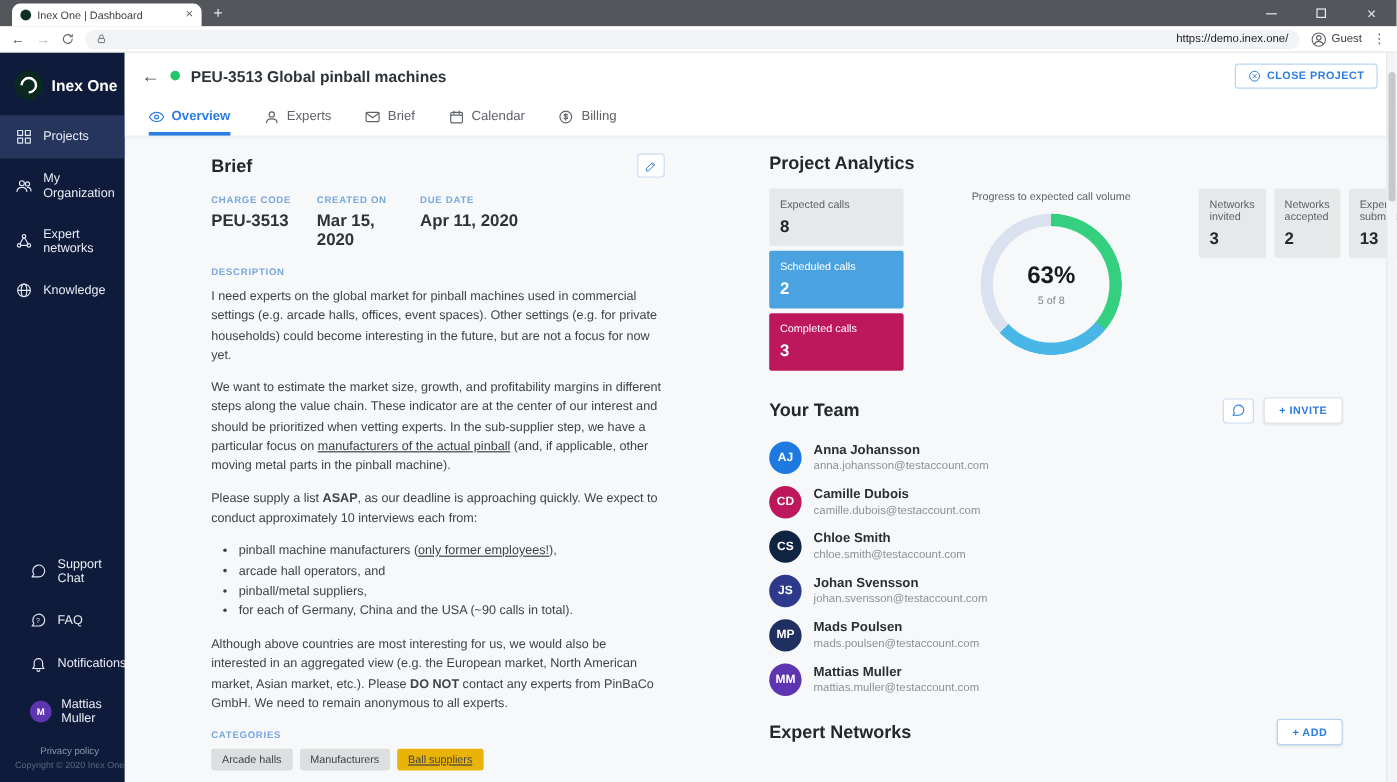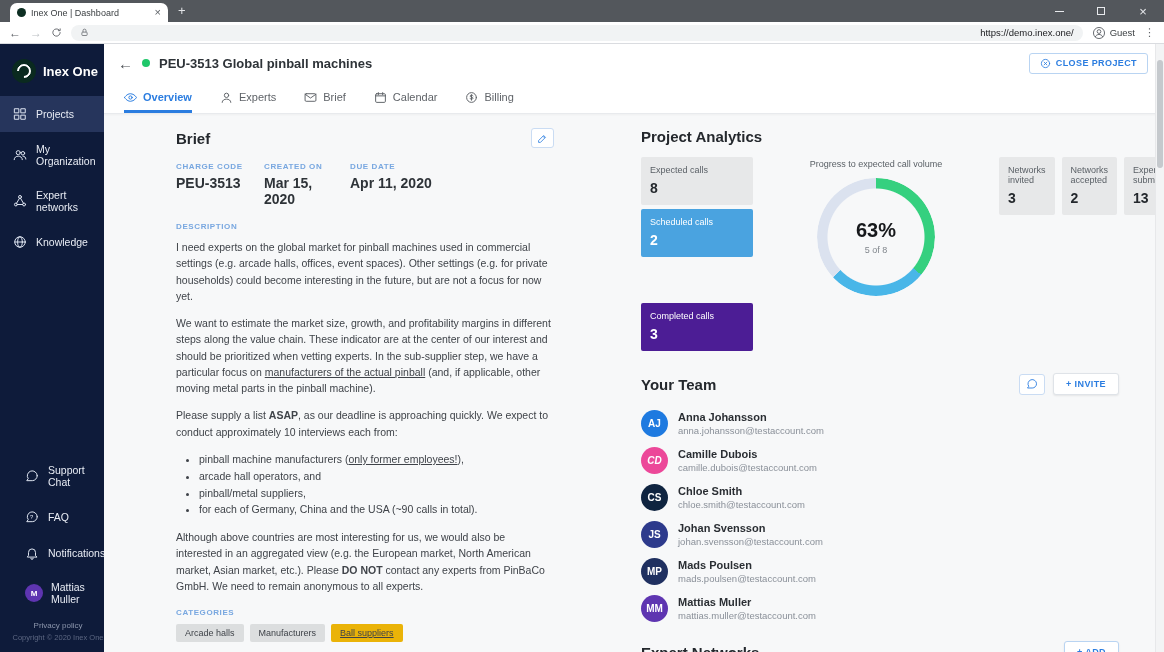--- a/index.html
+++ b/index.html
@@ -372,21 +372,21 @@
           <div class="analytics-grid">
             <div class="stat-col-left">
               <div class="stat-card" style="background: rgb(231, 232, 233);">
                 <div class="sc-label">Expected calls</div>
                 <div class="sc-value">8</div>
               </div>
               <div class="stat-card light-text" style="background: rgb(74, 163, 224);">
                 <div class="sc-label">Scheduled calls</div>
                 <div class="sc-value">2</div>
               </div>
-              <div class="stat-card light-text" style="background: #4c1d95; margin-top: 42px;">
+              <div class="stat-card light-text" style="background: #be185d;">
                 <div class="sc-label">Completed calls</div>
                 <div class="sc-value">3</div>
               </div>
             </div>
 
             <div class="donut-wrap">
               <div class="donut-caption">Progress to expected call volume</div>
               <div class="donut-box">
                 <div class="donut-ring" style="background: conic-gradient(rgb(53, 208, 127) 0deg, rgb(53, 208, 127) 130deg, rgb(73, 182, 232) 130deg, rgb(73, 182, 232) 227deg, rgb(219, 226, 239) 227deg, rgb(219, 226, 239) 360deg);"></div>
                 <div class="donut-center">
@@ -424,21 +424,21 @@
             </div>
             <div class="members">
               <div class="member">
                 <span class="member-avatar" style="background: rgb(30, 122, 224);">AJ</span>
                 <span>
                     <div class="member-name">Anna Johansson</div>
                     <div class="member-email">anna.johansson@testaccount.com</div>
                   </span>
               </div>
               <div class="member">
-                <span class="member-avatar" style="background: #ec4899; font-style: italic;">CD</span>
+                <span class="member-avatar" style="background: #be185d;">CD</span>
                 <span>
                     <div class="member-name">Camille Dubois</div>
                     <div class="member-email">camille.dubois@testaccount.com</div>
                   </span>
               </div>
               <div class="member">
                 <span class="member-avatar" style="background: rgb(15, 36, 64);">CS</span>
                 <span>
                     <div class="member-name">Chloe Smith</div>
                     <div class="member-email">chloe.smith@testaccount.com</div>

